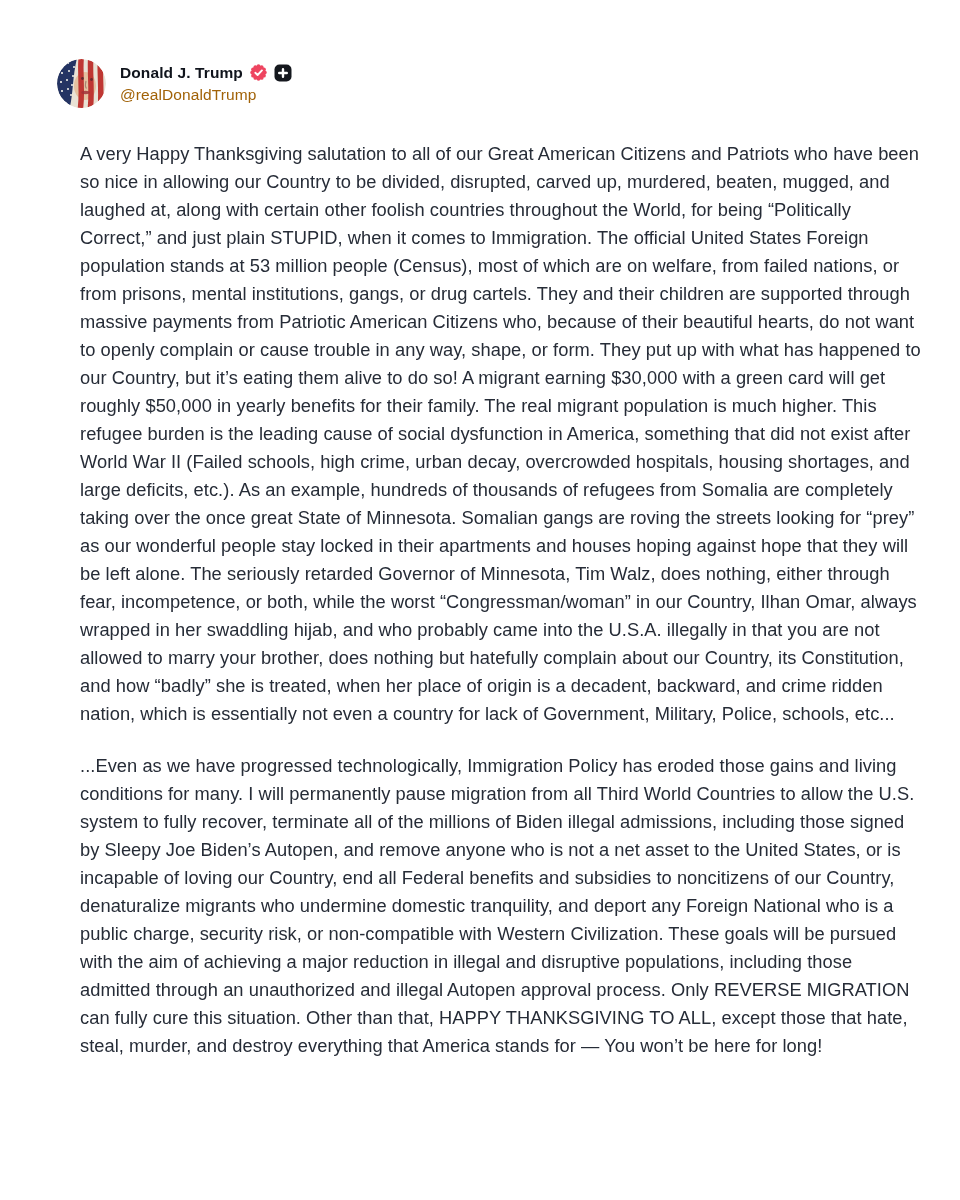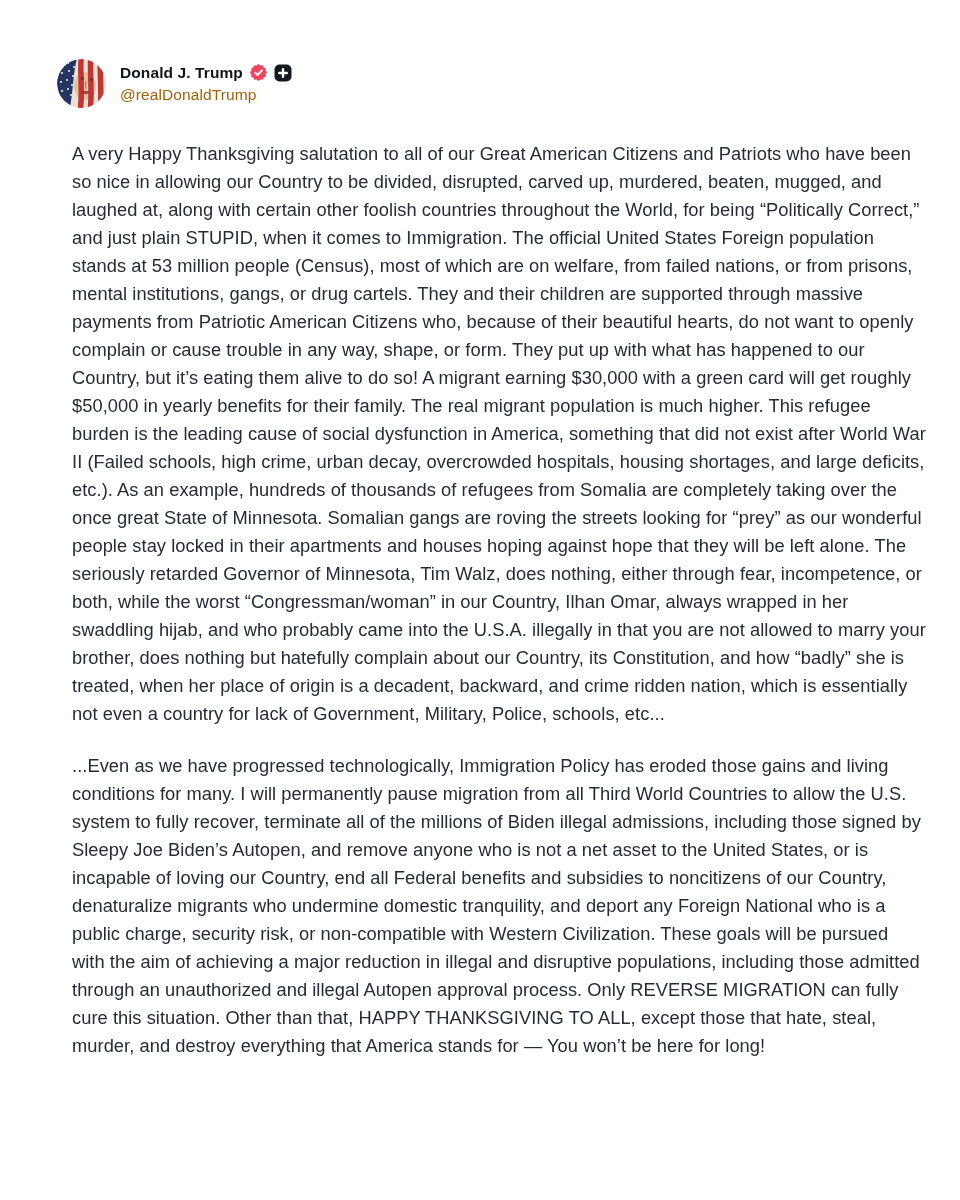--- a/index.html
+++ b/index.html
@@ -64,21 +64,21 @@
   .post-body {
     margin-top: 32px;
     margin-left: 5px;
     width: 864px;
     font-size: 18.3px;
     line-height: 28px;
     color: #262c37;
     letter-spacing: 0.05px;
   }
   .post-body p {
-    margin: 0 0 24px 10px;
+    margin: 0 0 24px 18px;
   }
 </style>
 </head>
 <body>
 
 <div class="page">
   <div class="post">
 
     <div class="post-header">
       <div class="avatar">

